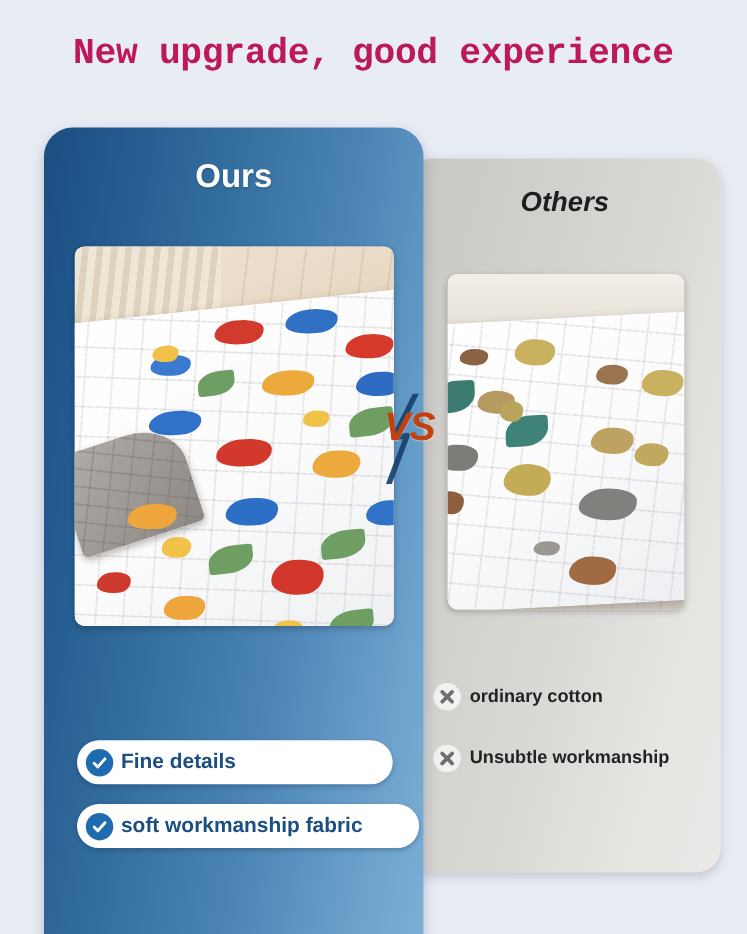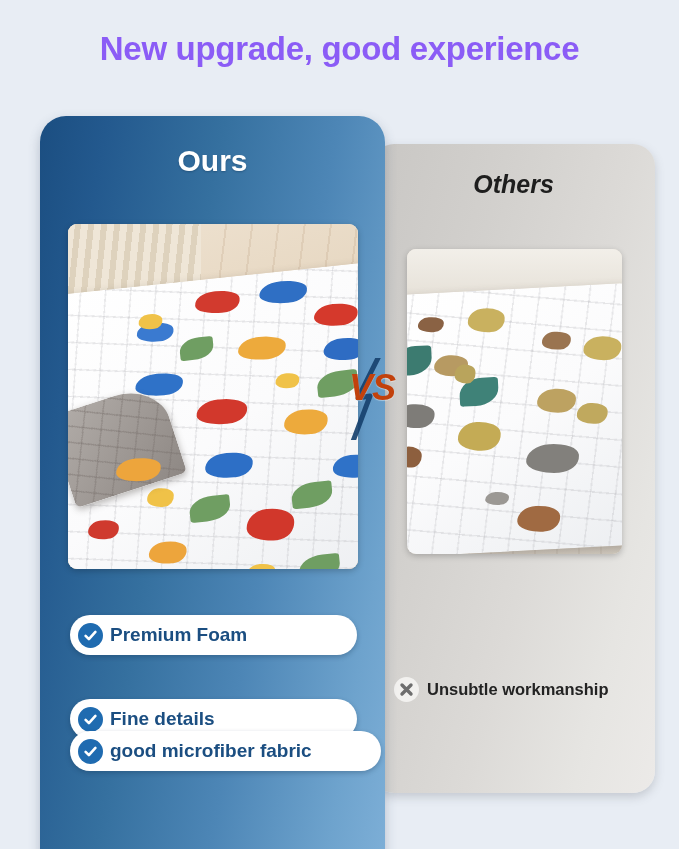--- a/index.html
+++ b/index.html
@@ -17,23 +17,24 @@
 
   
   #page-title {
     position: absolute;
     left: 0;
     top: 30px;
     width: 679px;
     text-align: center;
     font-size: 33px;
     font-weight: bold;
-    color: #8b5cf6;
+    color: #be185d;
     letter-spacing: -0.3px;
     white-space: nowrap;
+    font-family: Liberation Mono, monospace;
   }
 
   
   .panel {
     position: absolute;
     box-sizing: border-box;
   }
 
   #ours-panel {
     left: 40px;
@@ -246,21 +247,21 @@
     height: 40px;
     background: #ffffff;
     border-radius: 20px;
     display: flex;
     align-items: center;
     padding: 0 14px 0 8px;
     box-shadow: 0 2px 5px rgba(10,40,70,0.28);
     box-sizing: border-box;
   }
   #pill-0 { top: 499px; width: 287px; }
-  #pill-1 { top: 557px; width: 287px; margin-top: 26px; }
+  #pill-1 { top: 557px; width: 287px; }
   #pill-2 { top: 615px; width: 311px; }
 
   .check-icon {
     width: 25px;
     height: 25px;
     flex: 0 0 25px;
     border-radius: 50%;
     background: #1f6bb0;
     display: flex;
     align-items: center;
@@ -333,20 +334,28 @@
       <div class="motif" style="left:60%;top:39%;width:16%;height:9%;background:#bda261;"></div>
       <div class="motif" style="left:76%;top:45%;width:13%;height:8%;background:#c0a95e;"></div>
       <div class="motif" style="left:26%;top:50%;width:18%;height:11%;background:#c4ab55;"></div>
       <div class="motif" style="left:0%;top:58%;width:11%;height:8%;background:#8d5f3e;"></div>
       <div class="motif" style="left:54%;top:60%;width:22%;height:11%;background:#82807c;"></div>
       <div class="motif" style="left:49%;top:83%;width:18%;height:10%;background:#a06a42;"></div>
       <div class="motif" style="left:36%;top:77%;width:10%;height:5%;background:#9b9894;"></div>
     </div>
   </div>
 
+  <div class="con-row" id="con-0">
+    <span class="x-icon">
+      <svg width="17" height="17" viewBox="0 0 17 17" aria-hidden="true">
+        <path d="M4 4 L13 13 M13 4 L4 13" stroke="#6e6e6e" stroke-width="3.4" stroke-linecap="round" fill="none"></path>
+      </svg>
+    </span>
+    <span class="con-label">ordinary cotton</span>
+  </div>
 
   <div class="con-row" id="con-1">
     <span class="x-icon">
       <svg width="17" height="17" viewBox="0 0 17 17" aria-hidden="true">
         <path d="M4 4 L13 13 M13 4 L4 13" stroke="#6e6e6e" stroke-width="3.4" stroke-linecap="round" fill="none"></path>
       </svg>
     </span>
     <span class="con-label">Unsubtle workmanship</span>
   </div>
 
@@ -381,45 +390,37 @@
       <div class="motif" style="left:27%;top:81%;width:11%;height:7%;background:#eda53c;"></div>
       <div class="motif" style="left:28%;top:64%;width:8%;height:6%;background:#f0c248;"></div>
       <div class="motif" style="left:55%;top:91%;width:8%;height:5%;background:#f0c248;"></div>
       <div class="motif leaf" style="left:70%;top:90%;width:12%;height:8%;background:#6f9e62;"></div>
       <div class="motif" style="left:10%;top:72%;width:9%;height:6%;background:#cf3a2e;"></div>
       <div id="fold"></div>
       <div class="motif" style="left:20%;top:54%;width:13%;height:7%;background:#eda53c;"></div>
     </div>
   </div>
 
-  <div class="pill" id="pill-0">
-    <span class="check-icon">
-      <svg width="17" height="17" viewBox="0 0 17 17" aria-hidden="true">
-        <path d="M3.6 8.9 L6.9 12.2 L13.4 4.9" stroke="#ffffff" stroke-width="2.6" stroke-linecap="round" stroke-linejoin="round" fill="none"></path>
-      </svg>
-    </span>
-    <span class="pill-label">Premium Foam</span>
-  </div>
 
   <div class="pill" id="pill-1">
     <span class="check-icon">
       <svg width="17" height="17" viewBox="0 0 17 17" aria-hidden="true">
         <path d="M3.6 8.9 L6.9 12.2 L13.4 4.9" stroke="#ffffff" stroke-width="2.6" stroke-linecap="round" stroke-linejoin="round" fill="none"></path>
       </svg>
     </span>
     <span class="pill-label">Fine details</span>
   </div>
 
   <div class="pill" id="pill-2">
     <span class="check-icon">
       <svg width="17" height="17" viewBox="0 0 17 17" aria-hidden="true">
         <path d="M3.6 8.9 L6.9 12.2 L13.4 4.9" stroke="#ffffff" stroke-width="2.6" stroke-linecap="round" stroke-linejoin="round" fill="none"></path>
       </svg>
     </span>
-    <span class="pill-label">good microfiber fabric</span>
+    <span class="pill-label">soft workmanship fabric</span>
   </div>
 </div>
 
 <div id="vs-badge">
   <svg width="64" height="82" viewBox="0 0 64 82" aria-hidden="true">
     <path d="M40 -4 L18 40 L30 38 L12 86" stroke="#17416e" stroke-width="5" fill="none" stroke-linecap="round" stroke-linejoin="round" opacity="0.92"></path>
   </svg>
   <div id="vs-text">VS</div>
 </div>
 

